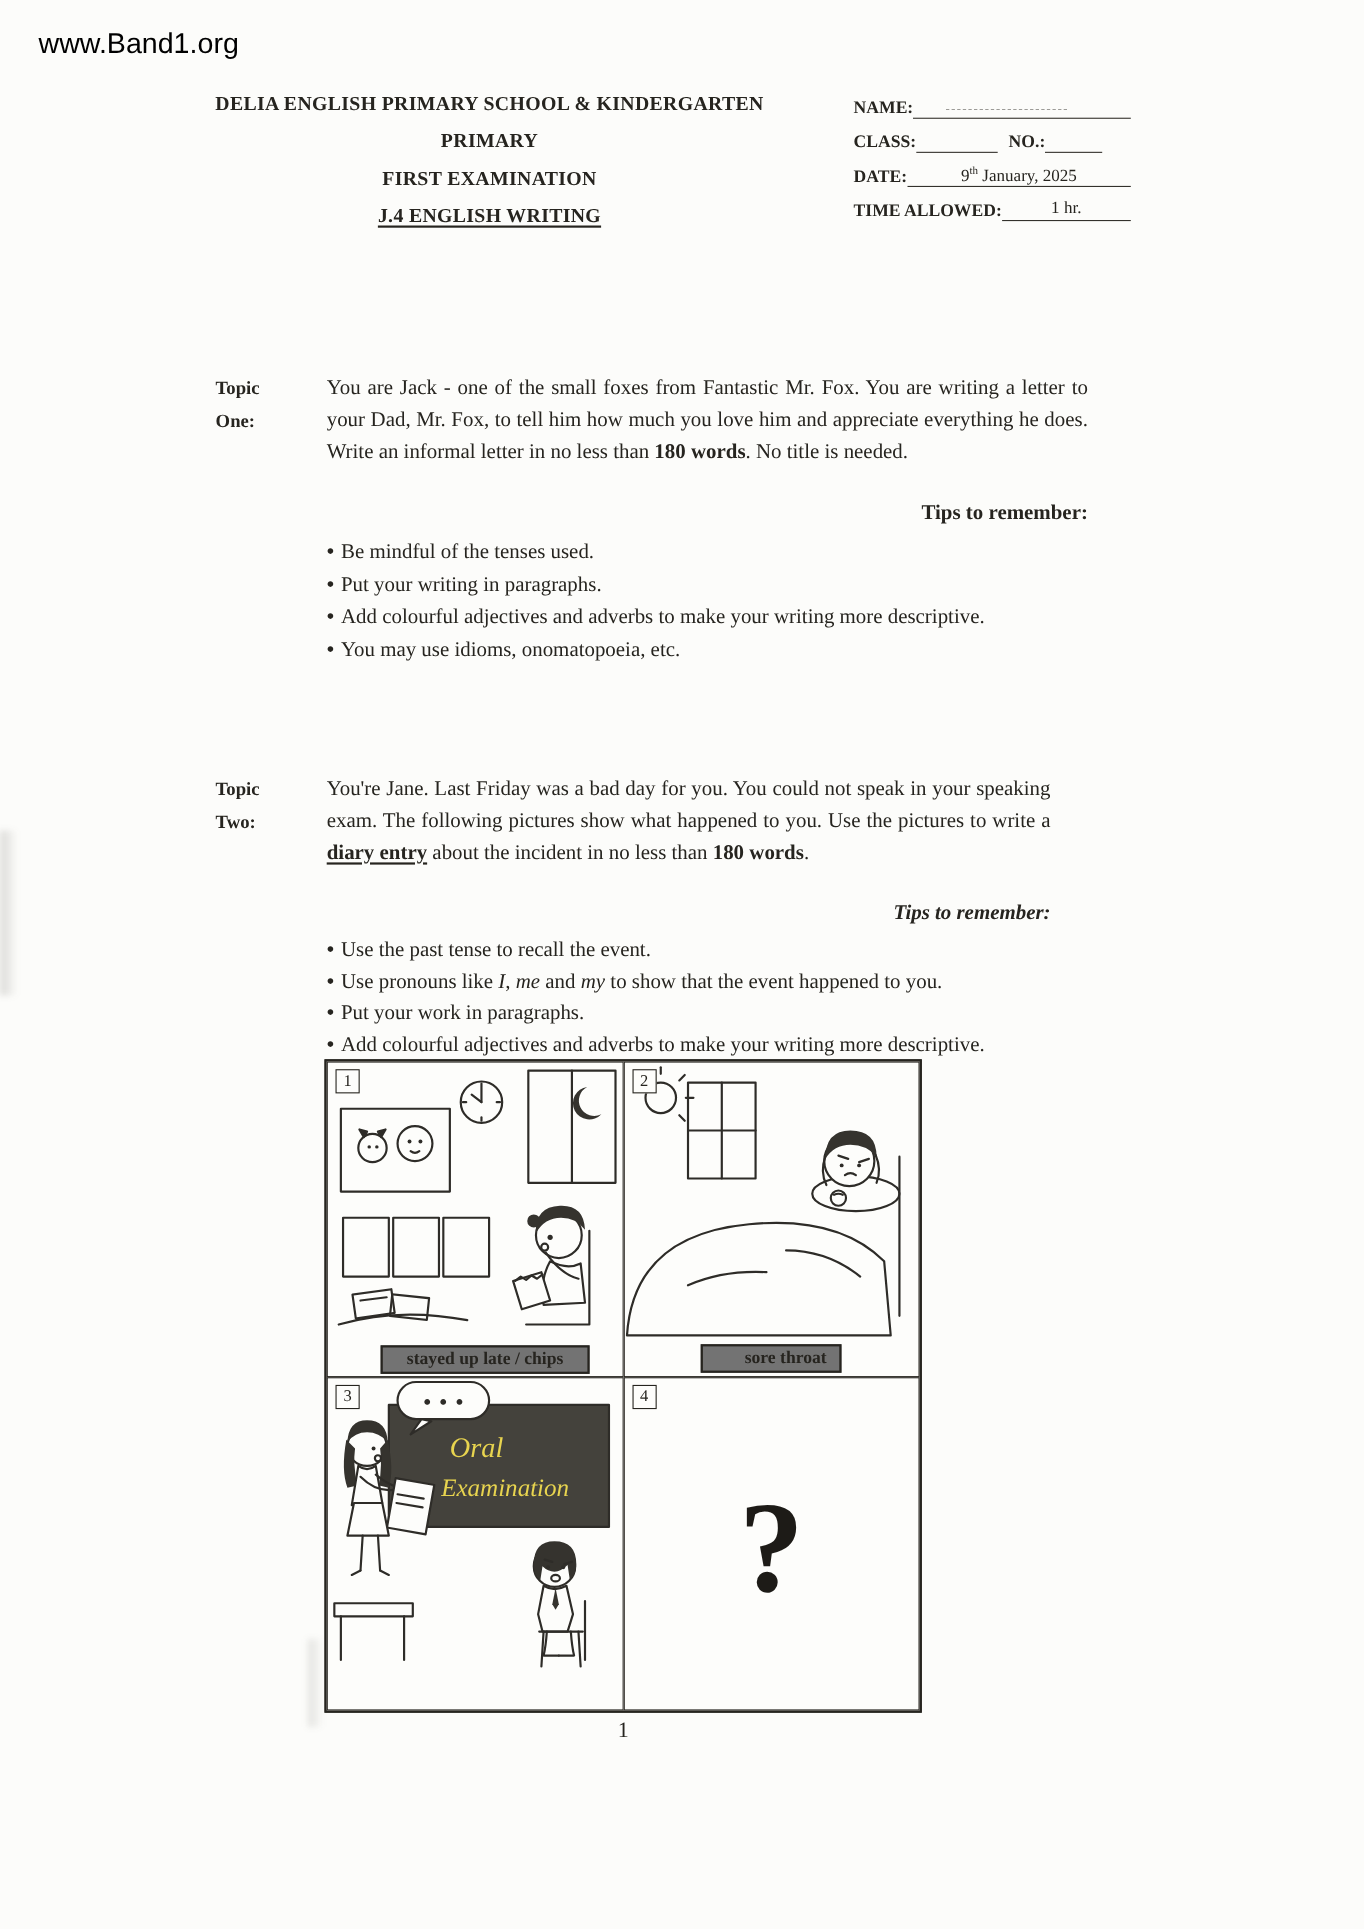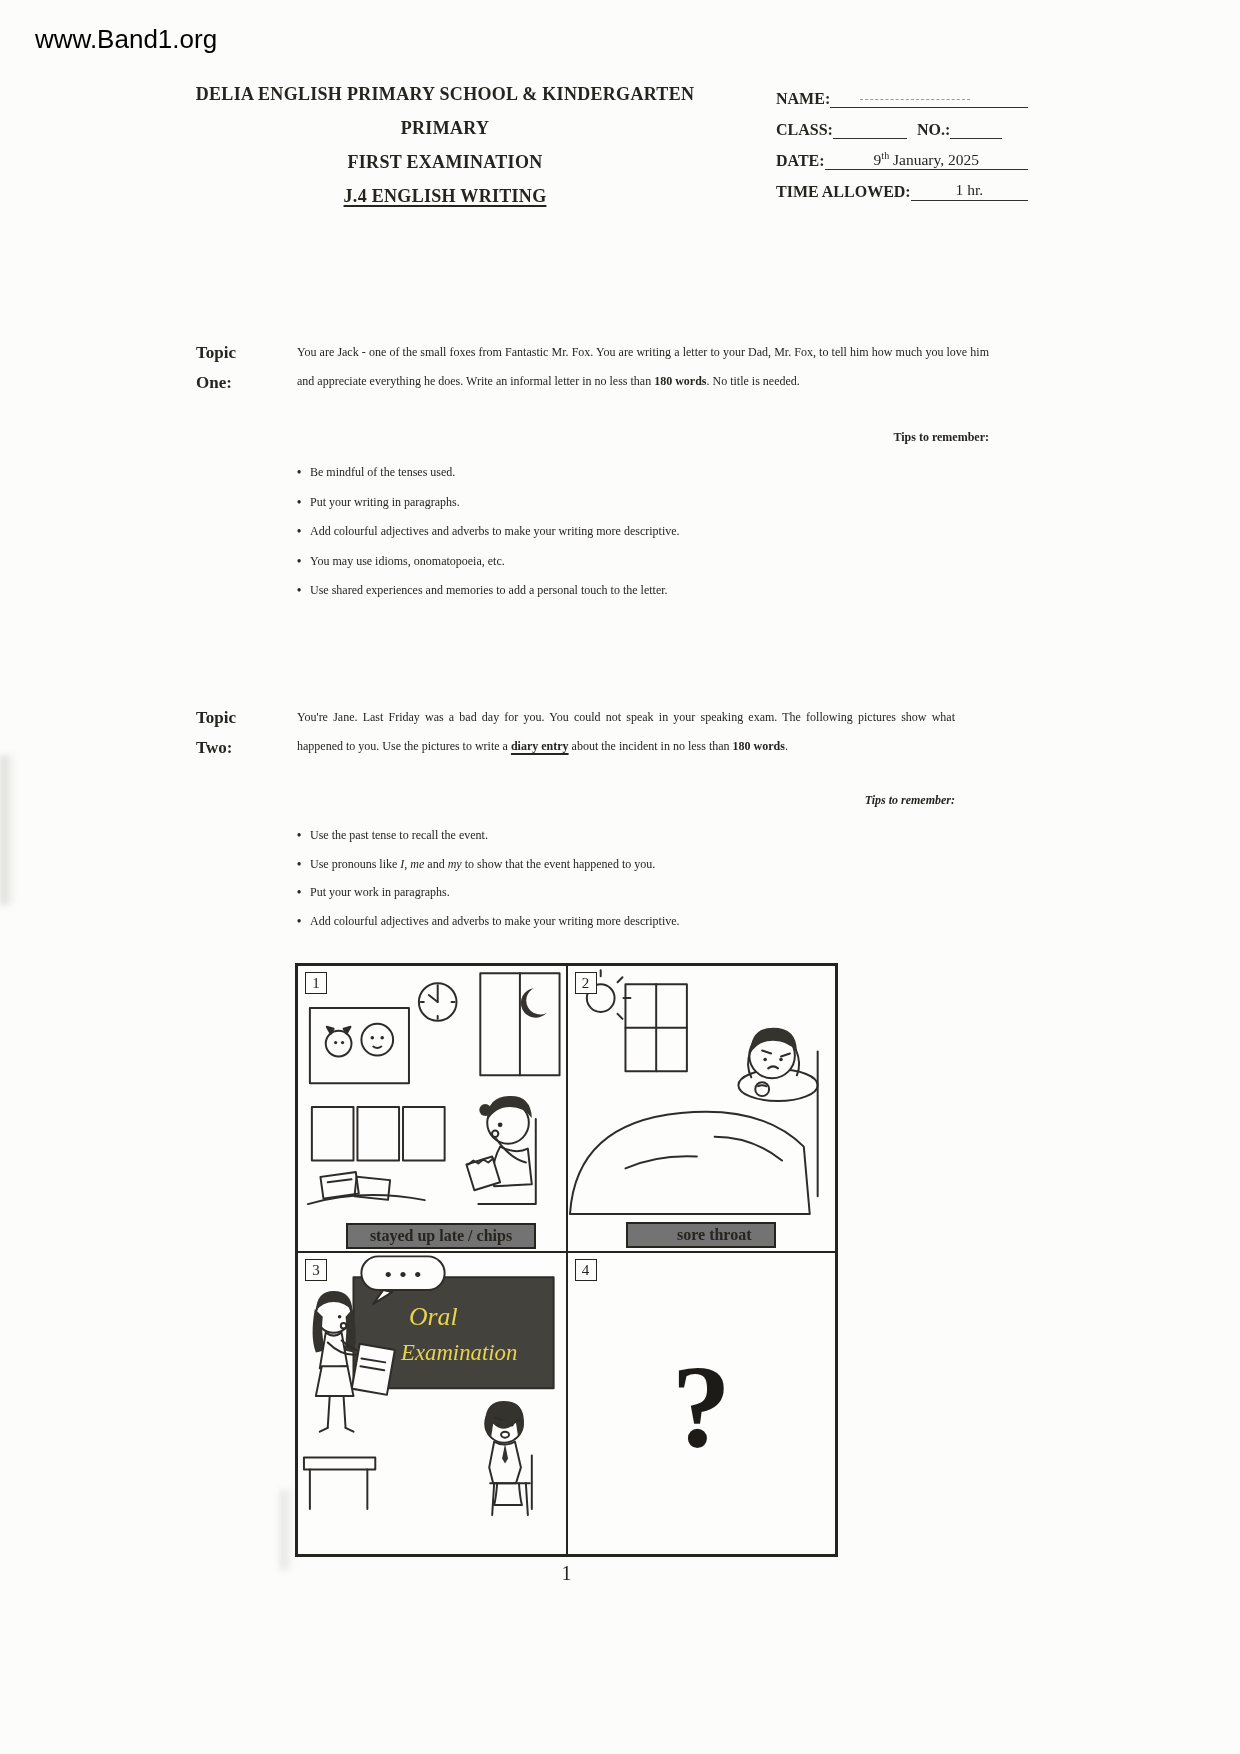--- a/index.html
+++ b/index.html
@@ -40,21 +40,21 @@
   
   .instruction { position:absolute; left:193px; top:274px; font-size:17px; }
   .b { font-weight:bold; }
   .bu { font-weight:bold; text-decoration:underline; text-decoration-thickness:1.8px; text-underline-offset:3px; }
 
   
   .topic-label { position:absolute; width:95px; font-size:17px; font-weight:bold; line-height:30px; }
   .t1-label { left:196px; top:338px; }
   .t2-label { left:196px; top:703px; }
 
-  .topic-body { position:absolute; left:297px; font-size:12px; line-height:29px; text-align:justify; }
+  .topic-body { position:absolute; left:297px; font-size:19px; line-height:29px; text-align:justify; }
   .t1-body { top:338px; width:692px; }
   .t2-body { top:703px; width:658px; }
 
   .tips-head { font-weight:bold; margin-top:27px; text-align:right; }
   .tips-head.it { font-style:italic; margin-top:25px; }
 
   ul.tips { list-style:none; margin-top:6px; text-align:left; }
   ul.tips li { position:relative; padding-left:13px; line-height:29.5px; }
   ul.tips.t2 li { line-height:28.5px; }
   ul.tips li::before { content:"\2022"; position:absolute; left:0; font-weight:bold; }
@@ -66,21 +66,21 @@
            grid-template-columns:1fr 1fr; grid-template-rows:287px 1fr; background:#26241f; }
   .panel { position:relative; background:#fdfdfb; border:1.5px solid #26241f; overflow:hidden; }
   .panel .art { position:absolute; inset:0; width:100%; height:100%; }
   .panel-num { position:absolute; top:6px; left:7px; width:22px; height:22px;
                border:1.6px solid #26241f; background:#fdfdfb; z-index:3;
                display:flex; align-items:center; justify-content:center;
                font-size:15px; font-weight:normal; }
   .caption-box { position:absolute; z-index:3; border:2px solid #26241f; background:#737373;
                  font-size:16px; font-weight:bold; text-align:center; padding:2px 8px; }
   .cap1 { left:48px; bottom:2px; width:190px; }
-  .cap2 { left:50%; transform:translateX(-50%); bottom:3px; width:150px;padding-left:34px; }
+  .cap2 { left:50%; transform:translateX(-50%); bottom:3px; width:128px;padding-left:34px; }
   .qmark { position:absolute; inset:0; display:flex; align-items:center; justify-content:center;
            font-size:118px; font-weight:bold; color:#1d1b17; padding-top:6px; }
 
   .page-num { position:absolute; left:295px; top:1562px; width:543px; text-align:center; font-size:20px; }
 </style>
 </head>
 <body>
 
 <div class="page">
 
@@ -126,21 +126,20 @@
     <div>One:</div>
   </div>
   <div class="topic-body t1-body">
     <div><span>You are Jack - one of the small foxes from Fantastic Mr. Fox. You are writing a letter to your Dad, Mr. Fox, to tell him how much you love him and appreciate everything he does. Write an informal letter in no less than </span><span class="b">180 words</span><span>. No title is needed.</span></div>
     <div class="tips-head">Tips to remember:</div>
     <ul class="tips">
       <li>Be mindful of the tenses used.</li>
       <li>Put your writing in paragraphs.</li>
       <li>Add colourful adjectives and adverbs to make your writing more descriptive.</li>
       <li>You may use idioms, onomatopoeia, etc.</li>
-      <li>Use shared experiences and memories to add a personal touch to the letter.</li>
     </ul>
   </div>
 
   <div class="topic-label t2-label">
     <div>Topic</div>
     <div>Two:</div>
   </div>
   <div class="topic-body t2-body">
     <div><span>You're Jane. Last Friday was a bad day for you. You could not speak in your speaking exam. The following pictures show what happened to you. Use the pictures to write a </span><span class="bu">diary entry</span><span> about the incident in no less than </span><span class="b">180 words</span><span>.</span></div>
     <div class="tips-head it">Tips to remember:</div>

